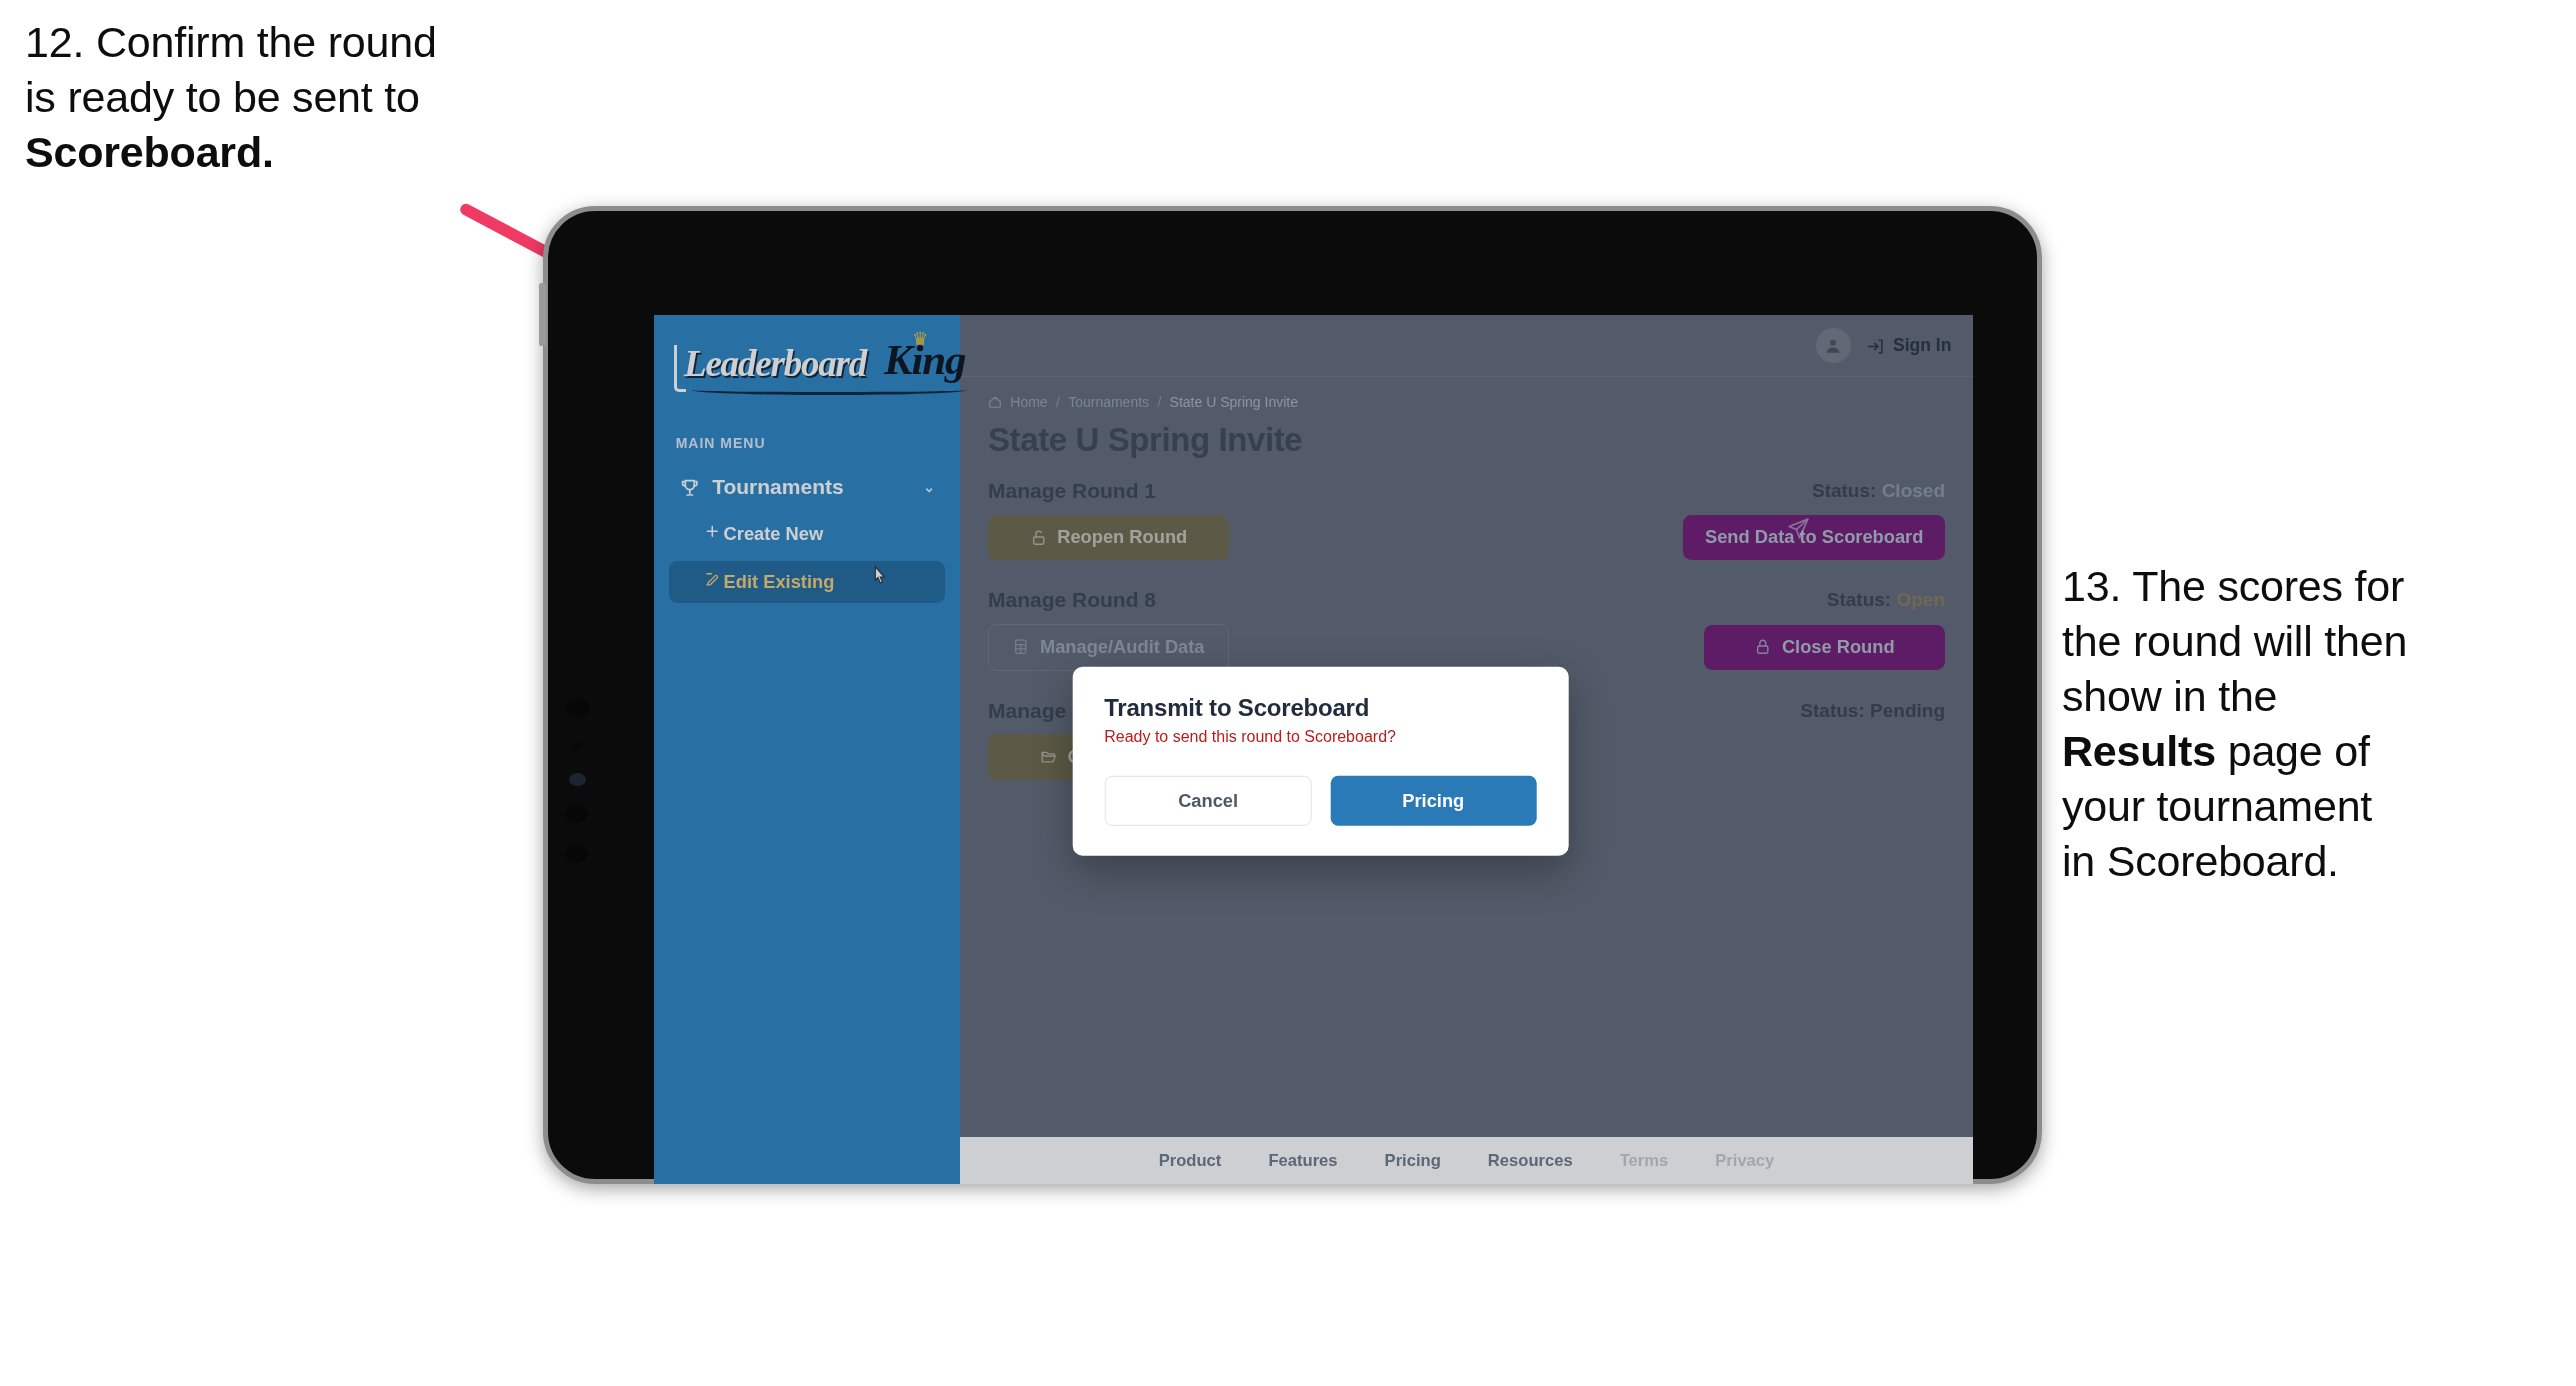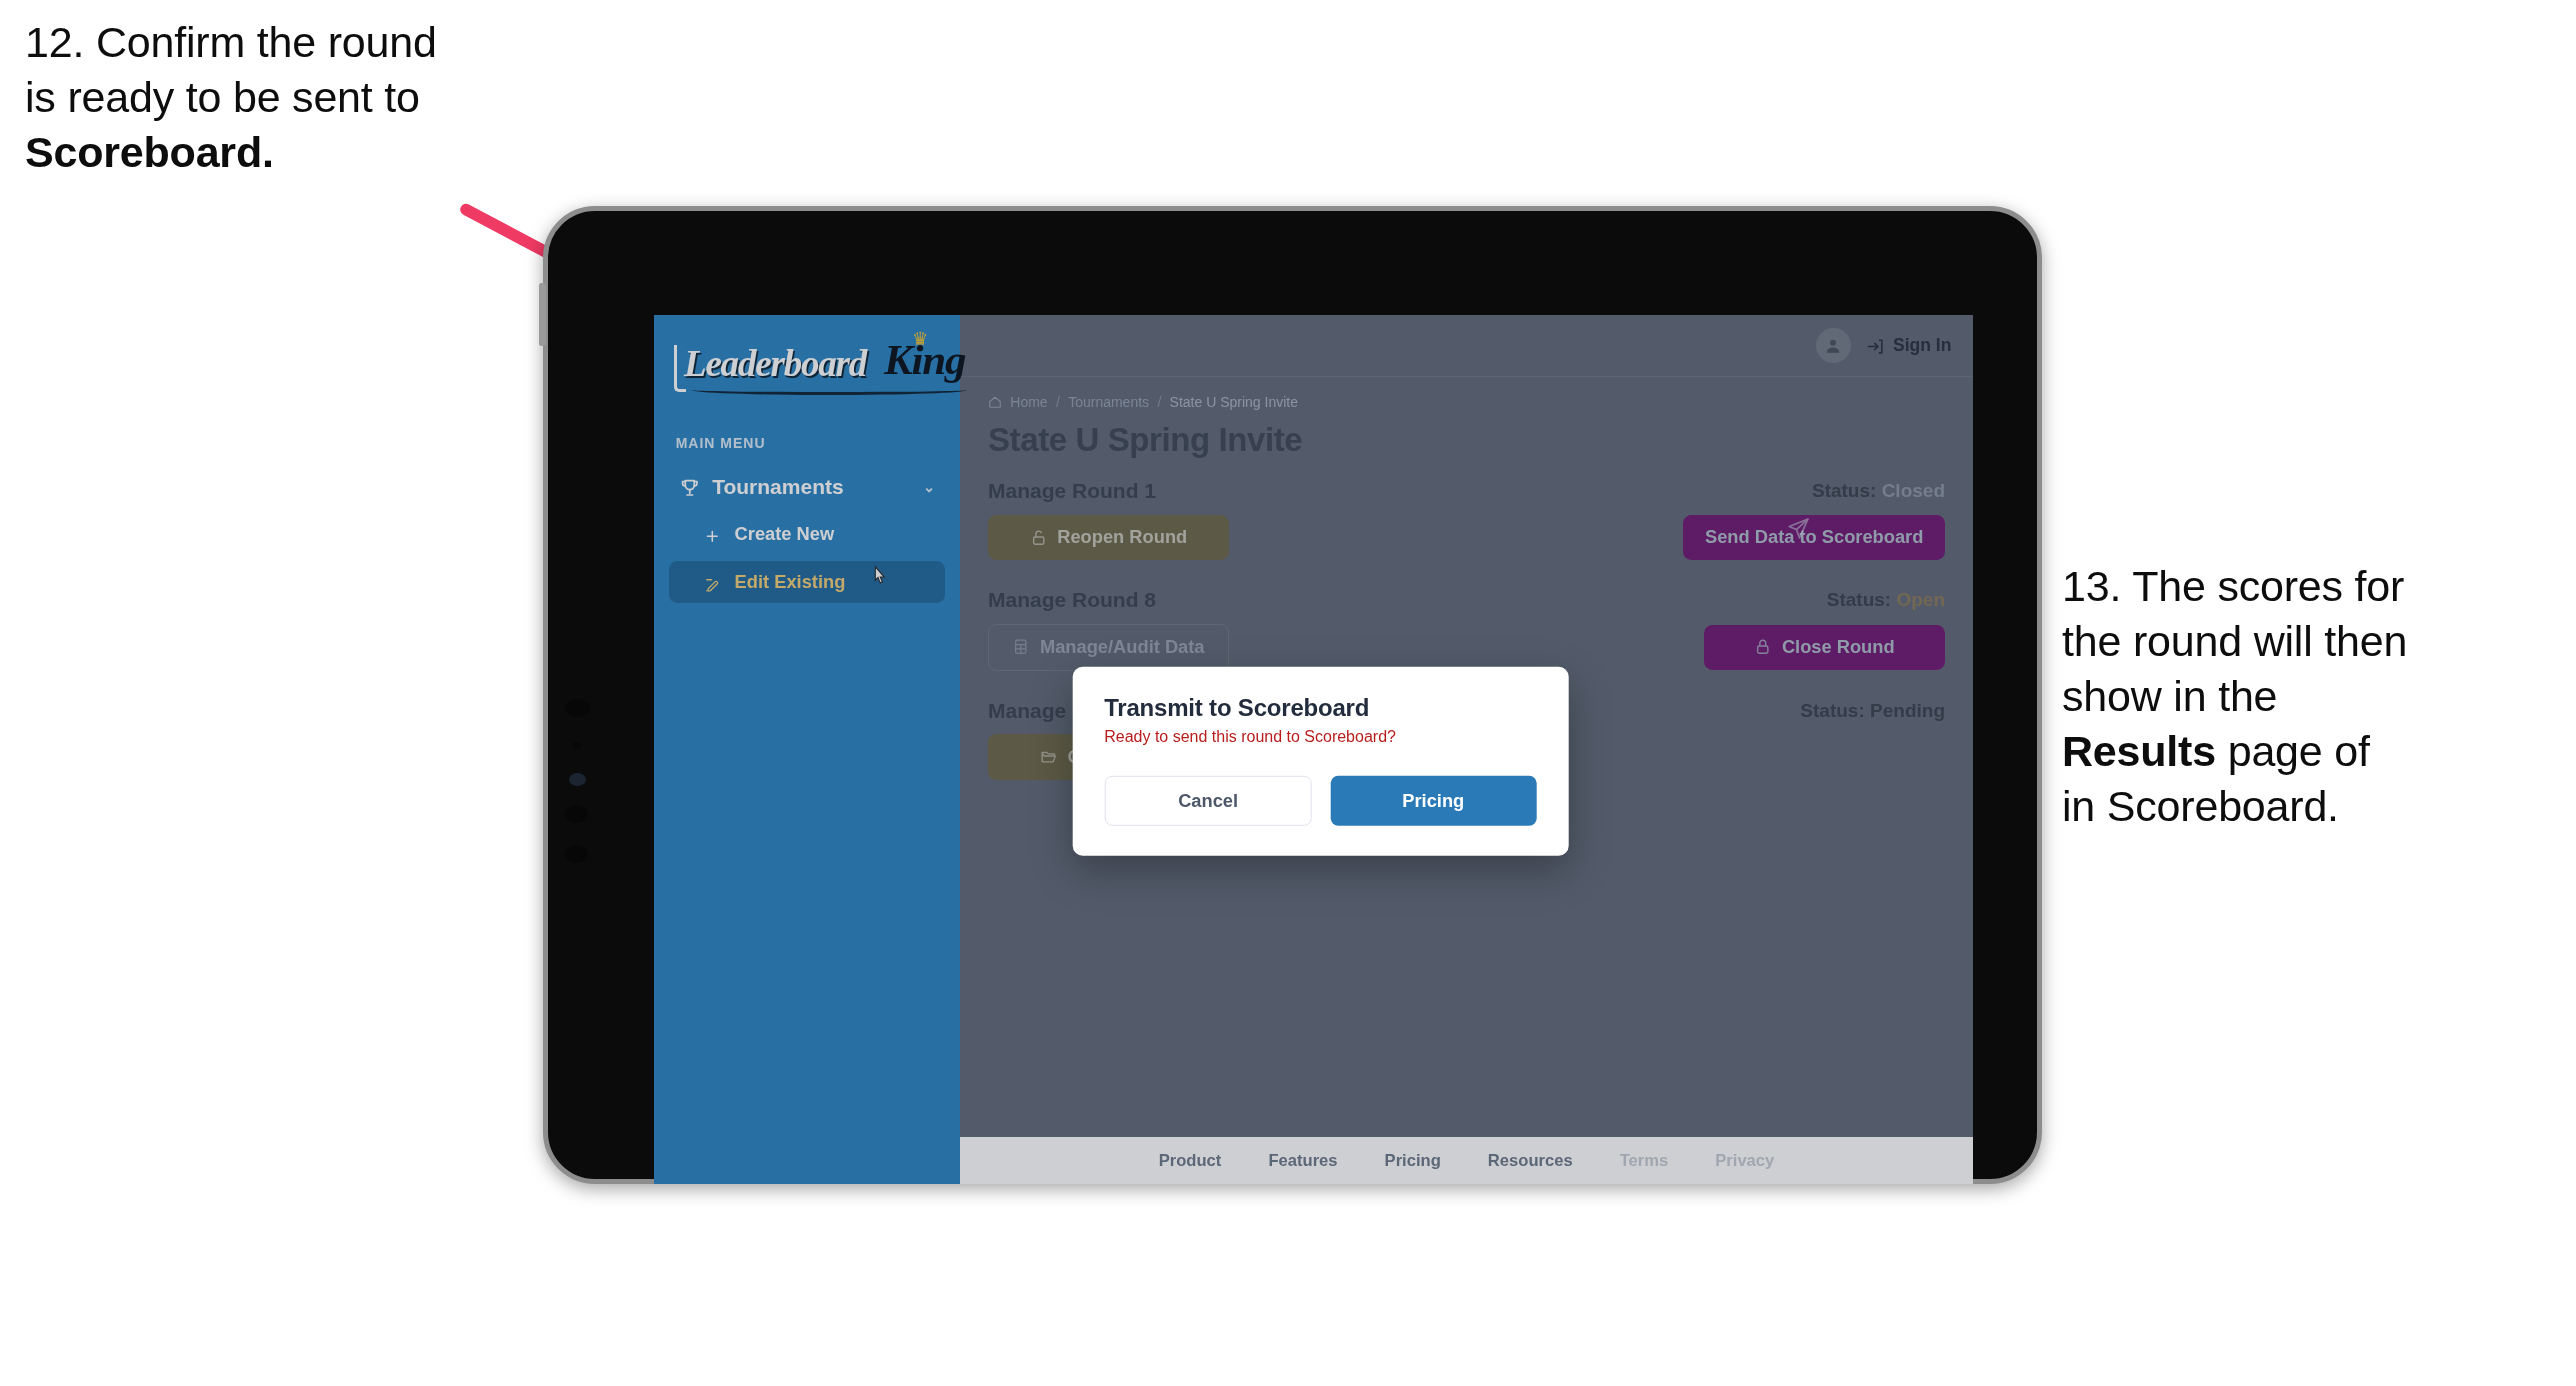--- a/index.html
+++ b/index.html
@@ -100,21 +100,21 @@
     letter-spacing: 1px; margin: 35px 0 16.6px 6.7px;
   }
   .nav-item {
     display: flex; align-items: center; gap: 11.6px;
     color: #ffffff; font-size: 21px; font-weight: 700;
     padding: 8.3px 10px; border-radius: 8.3px; margin-bottom: 5px;
     position: relative;
   }
   .nav-item .chev { margin-left: auto; font-size: 14px; opacity: .85; }
   .nav-sub {
-    display: flex; align-items: flex-end; gap: 14px;
+    display: flex; align-items: flex-start; gap: 3px;
     color: #ffffff; font-size: 18.3px; font-weight: 700;
     padding: 10px 11.6px 10px 35px; border-radius: 8.3px; margin-bottom: 6.7px;
   }
   .nav-sub.active { background: #21699e; color: #f1cf7a; }
   .nav-sub.active .ico { color: #f1cf7a; }
   .ico { display: inline-flex; align-items: center; }
   .ico svg { display: block; }
   #cursor { position: absolute; left: 215px; top: 250px; width: 21.6px; height: 25px; }
 
   
@@ -185,20 +185,21 @@
     <div class="b">Scoreboard.</div>
   </div>
 
   <div id="annot-right" class="annot">
     <div>13. The scores for</div>
     <div>the round will then</div>
     <div>show in the</div>
     <div>
       <span class="b">Results</span><span> page of</span>
     </div>
+    <div>your tournament</div>
     <div>in Scoreboard.</div>
   </div>
 
   <svg id="arrow-svg" viewBox="0 0 3096 1666">
     <line x1="560" y1="252" x2="1405" y2="700" stroke="#ef3a64" stroke-width="14" stroke-linecap="round"></line>
     <polygon points="1462,733 1355,700 1400,656" fill="#ef3a64"></polygon>
   </svg>
 
   <div id="tablet">
     <div class="side-btn" id="btn-power"></div>

